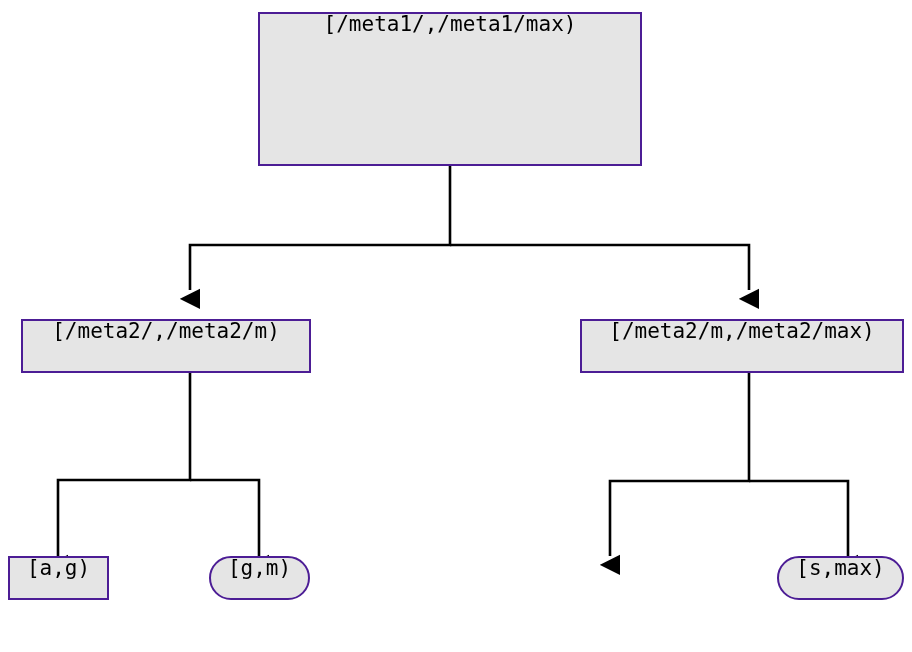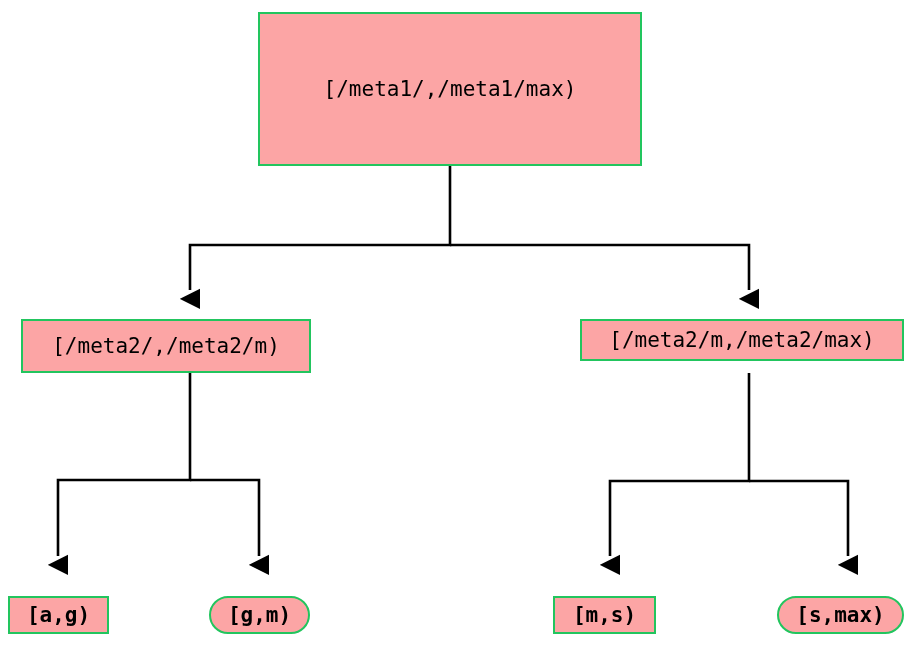--- a/index.html
+++ b/index.html
@@ -18,24 +18,23 @@
   .edges {
     position: absolute;
     left: 0;
     top: 0;
     width: 912px;
     height: 652px;
   }
   .node {
     position: absolute;
     box-sizing: border-box;
-    border: 2px solid #22c55e;
-    background: #fca5a5;
+    border: 2px solid #4c1d95;
+    background: #e5e5e5;
     display: flex;
-    align-items: center;
     justify-content: center;
     color: #000000;
     white-space: pre;
   }
   .node-label {
     display: block;
     line-height: 1;
     letter-spacing: 0px;
   }
   .node.root {
@@ -49,29 +48,28 @@
   .node.mid-left {
     left: 21px;
     top: 319px;
     width: 290px;
     height: 54px;
   }
   .node.mid-right {
     left: 580px;
     top: 319px;
     width: 324px;
-    height: 42px;
+    height: 54px;
   }
   .node.mid-left .node-label,
   .node.mid-right .node-label { font-size: 21px; }
 
   .node.leaf {
-    top: 596px;
-    height: 38px;
-    font-weight: bold;
+    top: 556px;
+    height: 44px;
   }
   .node.leaf .node-label { font-size: 21px; }
   .node.leaf-1 { left: 8px;   width: 101px; }
   .node.leaf-2 { left: 209px; width: 101px; border-radius: 22px; }
   .node.leaf-3 { left: 553px; width: 103px; }
   .node.leaf-4 { left: 777px; width: 127px; border-radius: 23px; }
 </style>
 </head>
 <body>
 
@@ -119,21 +117,18 @@
   </div>
 
   <div class="node leaf leaf-1">
     <span class="node-label">[a,g)</span>
   </div>
 
   <div class="node leaf leaf-2">
     <span class="node-label">[g,m)</span>
   </div>
 
-  <div class="node leaf leaf-3">
-    <span class="node-label">[m,s)</span>
-  </div>
 
   <div class="node leaf leaf-4">
     <span class="node-label">[s,max)</span>
   </div>
 
 </div>
 
 </body></html>

